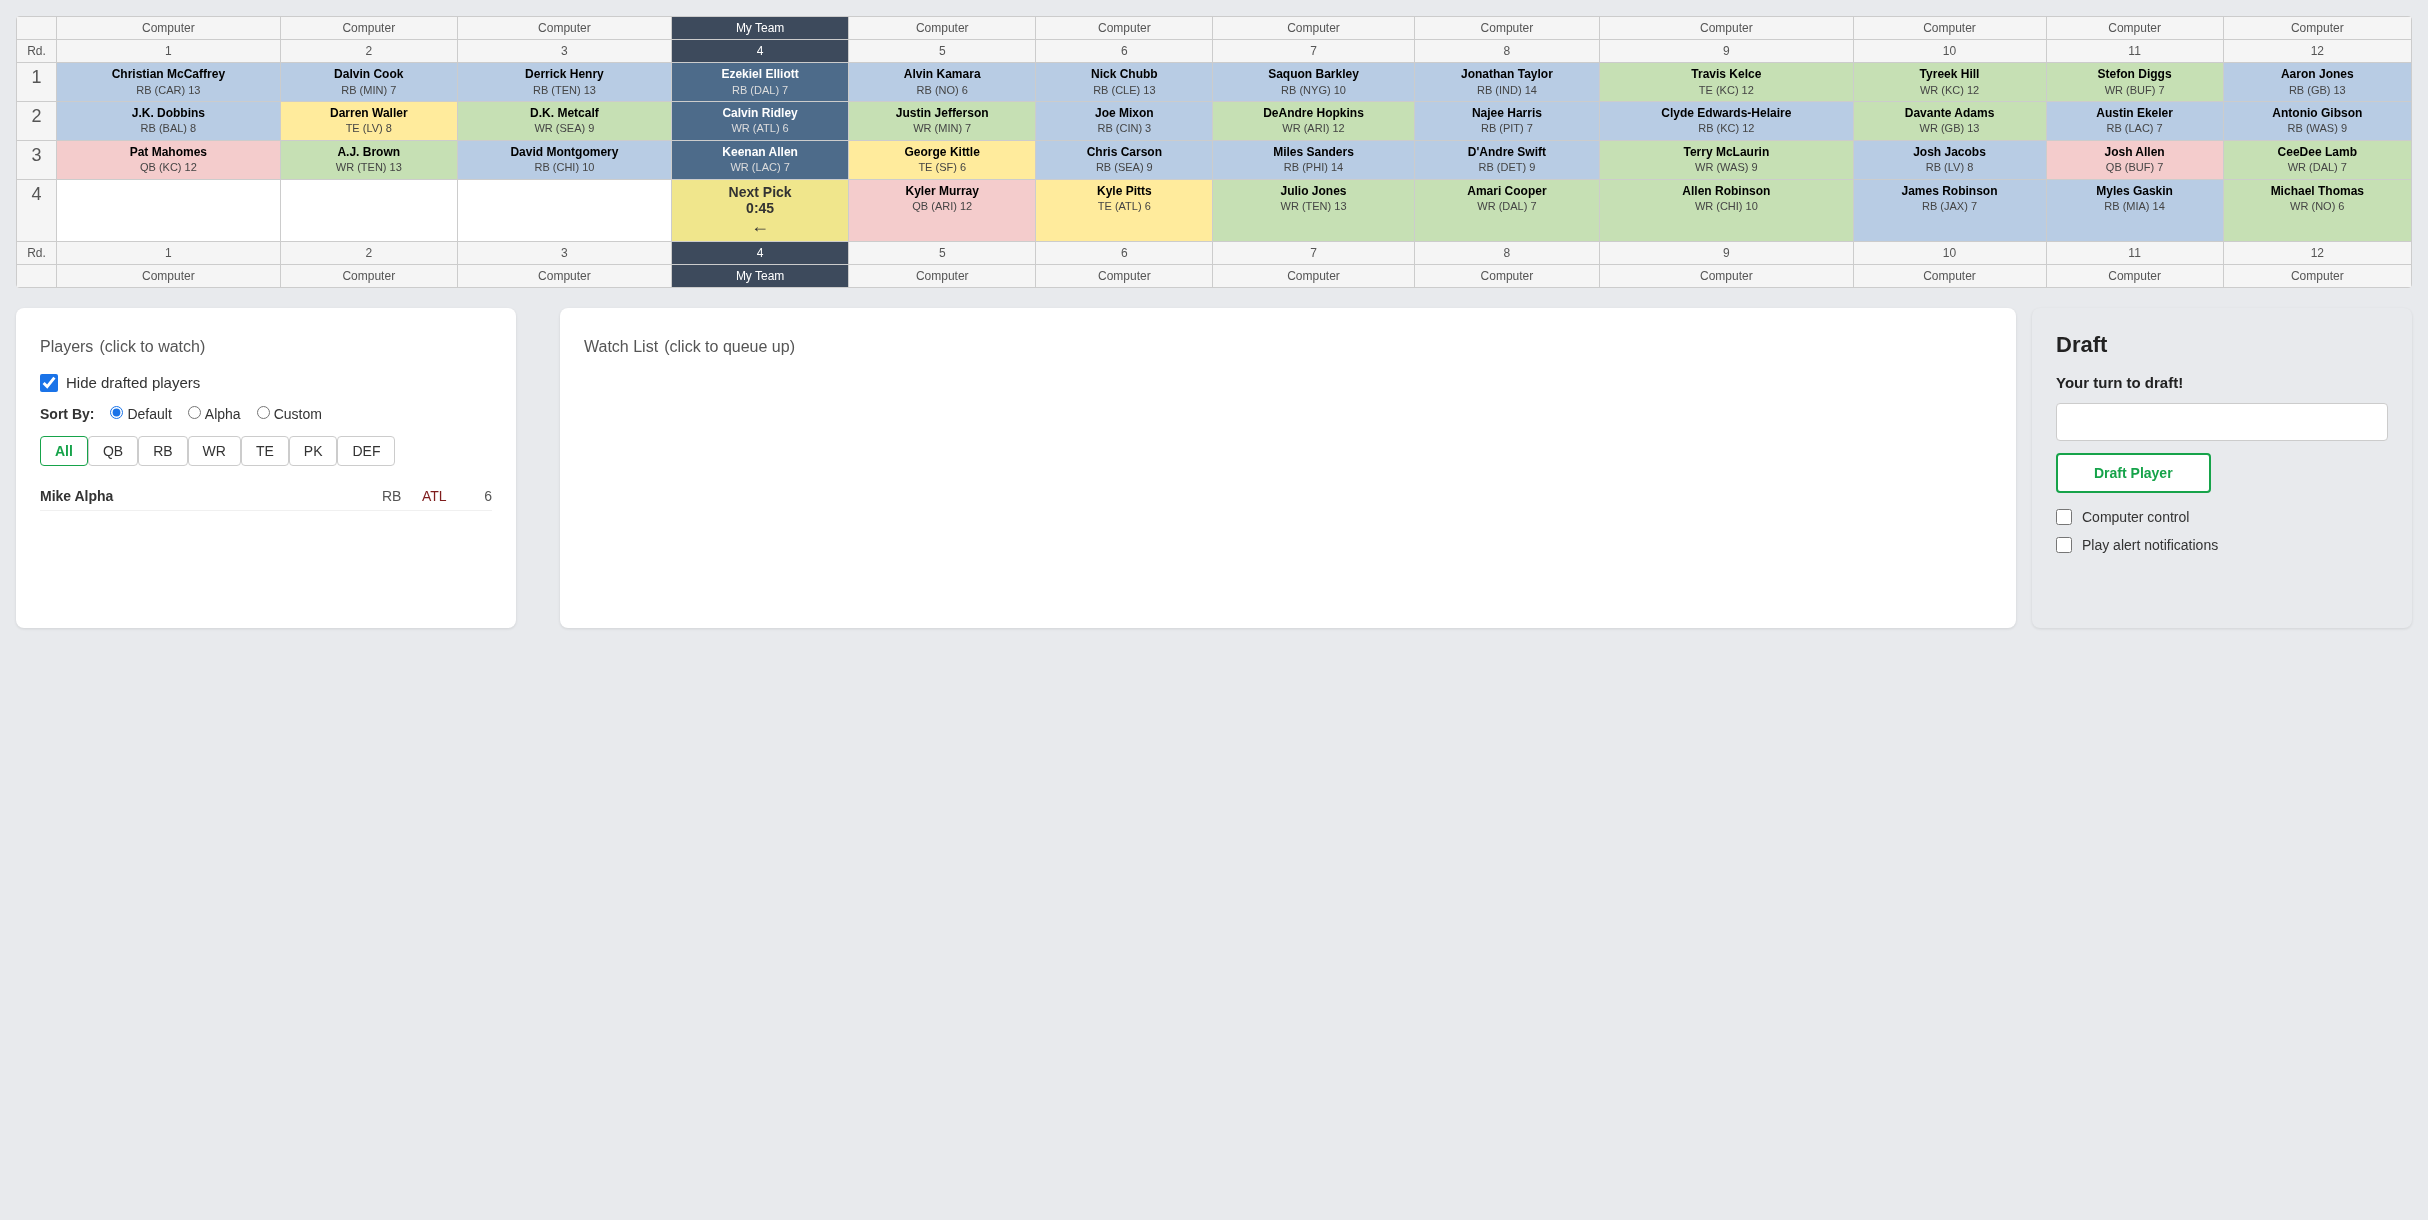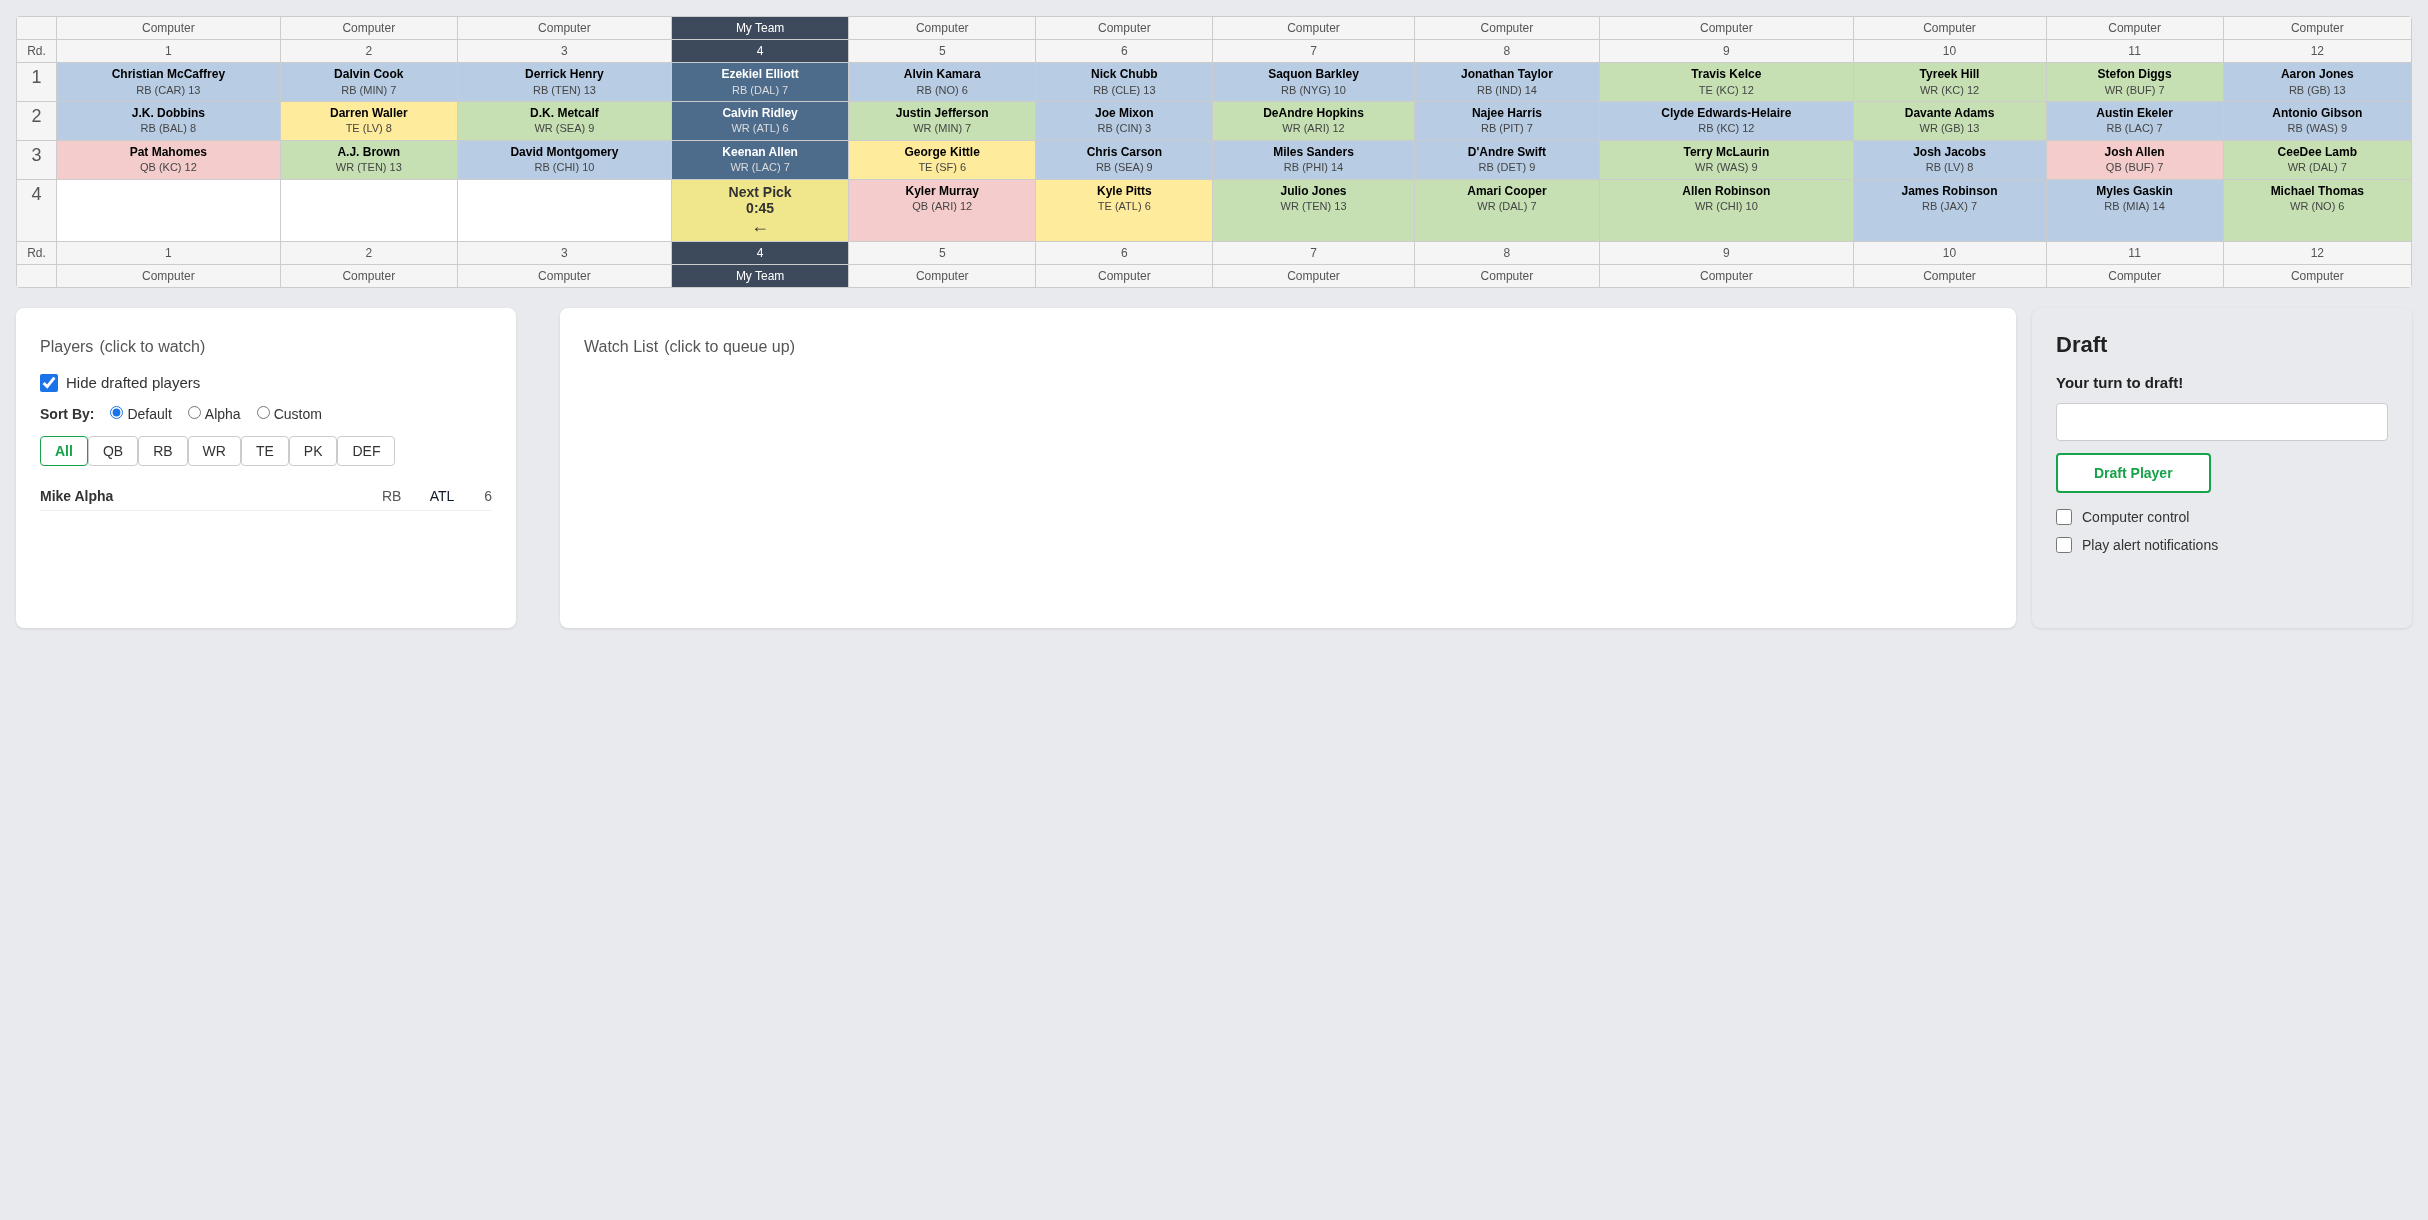--- a/index.html
+++ b/index.html
@@ -172,21 +172,21 @@
     .player-list-item {
       display: flex;
       align-items: center;
       font-size: 14px;
       padding: 6px 0;
       border-bottom: 1px solid #f0f0f0;
       color: #333;
     }
     .player-list-name { flex: 1; font-weight: bold; }
     .player-list-pos { width: 40px; color: #555; }
-    .player-list-team { width: 40px; color: #0f172a; text-align: center; }
+    .player-list-team { width: 40px; color: #7f1d1d; }
     .player-list-rank { width: 30px; color: #555; text-align: right; }
 
     
     .draft-turn-text {
       font-size: 15px;
       font-weight: bold;
       margin-bottom: 12px;
       color: #222;
     }
     .draft-input {

